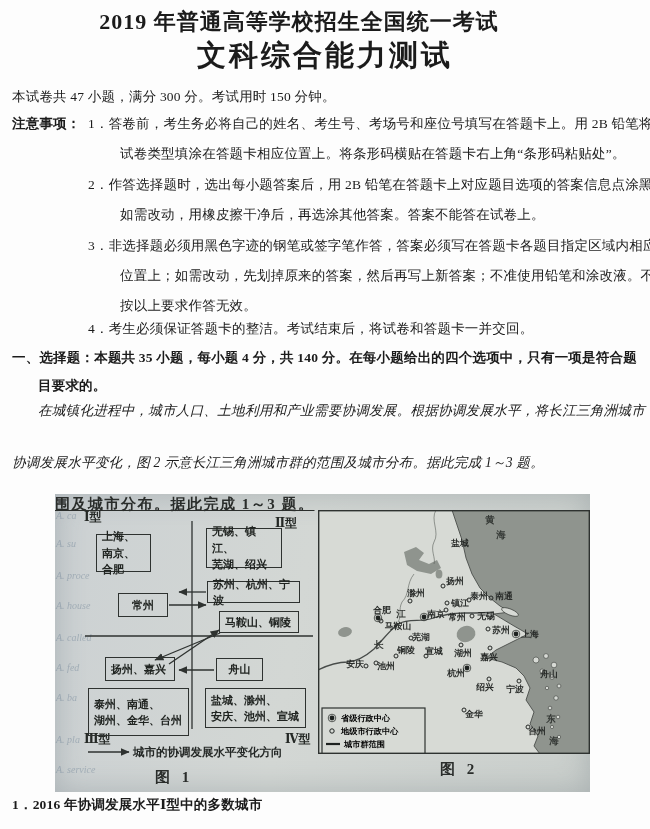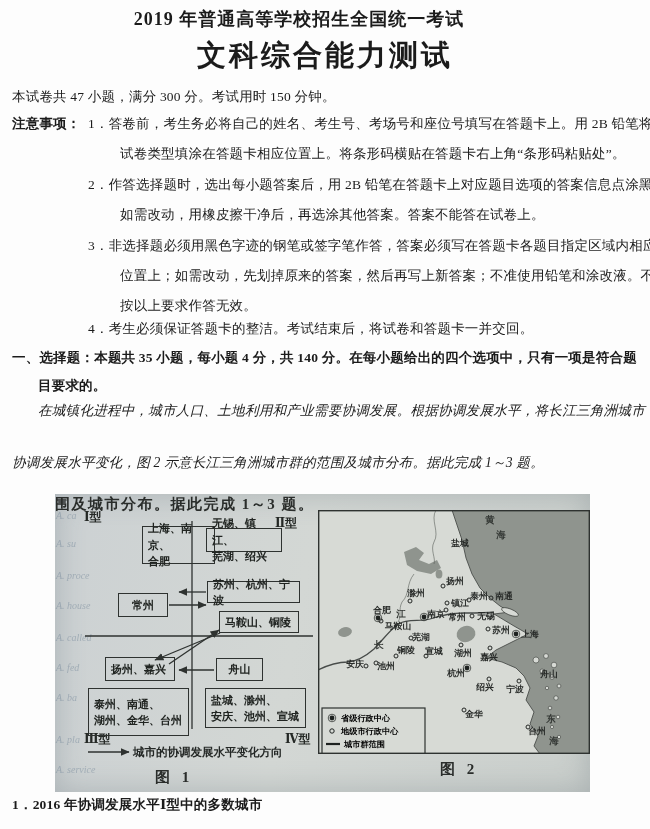--- a/index.html
+++ b/index.html
@@ -2,27 +2,27 @@
 <html><head>
 <meta charset="utf-8">
 <style>
   html,body{margin:0;padding:0;background:#ffffff;}
   #page{position:relative;width:650px;height:829px;background:#fdfdfd;overflow:hidden;
         font-family:"Liberation Serif","DejaVu Serif",serif;color:#1b1b1b;}
   .abs{position:absolute;white-space:pre;}
   .bl{font-size:13.5px;letter-spacing:.2px;line-height:1;}
   .bold{font-weight:700;}
   .kai{font-style:italic;font-size:13.6px;}
-  .title1{width:598px;text-align:center;font-size:18px;font-weight:700;letter-spacing:1px;}
+  .title1{width:598px;text-align:center;font-size:22px;font-weight:700;letter-spacing:1px;}
   .title2{width:650px;text-align:center;font-size:29px;font-weight:700;letter-spacing:3px;}
   
   #scan{position:absolute;left:55px;top:494px;width:535px;height:298px;
         background:linear-gradient(100deg,#ccd1d3 0%,#d3d7d4 45%,#cacfcc 100%);
         box-shadow:inset 0 0 30px rgba(80,92,104,.28);filter:blur(.2px);}
-  .scanhead{font-size:15px;font-weight:700;color:#2a2d2b;letter-spacing:1.5px;}
+  .scanhead{font-size:15px;font-weight:700;color:#2a2d2b;letter-spacing:1.5px;text-decoration:underline;}
   .fbox{position:absolute;border:1.4px solid #2e3230;color:#20242­1;color:#202421;
         font-size:11px;font-weight:700;line-height:1.5;white-space:pre-line;
         display:flex;align-items:center;justify-content:flex-start;padding:1px 5px;box-sizing:border-box;}
   .qlab{font-size:12px;font-weight:700;color:#24282­5;color:#242825;}
   .figcap{font-size:15px;font-weight:600;color:#2a2d2b;letter-spacing:4px;}
   .ghost{position:absolute;font-size:10px;font-style:italic;color:rgba(116,134,152,.48);white-space:pre;}
   .leg1{font-size:11.5px;font-weight:700;color:#24282­6;color:#242826;}
   svg text{font-family:"Liberation Serif","DejaVu Serif",serif;}
 </style>
 </head>
@@ -81,23 +81,23 @@
         <line x1="159" y1="176" x2="124" y2="176" marker-end="url(#ah)"></line>
         <line x1="33" y1="258" x2="74" y2="258" marker-end="url(#ah)"></line>
       </g>
     </svg>
 
     <div class="abs qlab" style="left:29px;top:15px;">Ⅰ型</div>
     <div class="abs qlab" style="left:220px;top:21px;">Ⅱ型</div>
     <div class="abs qlab" style="left:29px;top:237px;">Ⅲ型</div>
     <div class="abs qlab" style="left:230px;top:237px;">Ⅳ型</div>
 
-    <div class="fbox" style="left:41px;top:32px;width:73px;height:38px;margin-left:46px;">上海、南京、
+    <div class="fbox" style="left:41px;top:40px;width:55px;height:38px;">上海、南京、
 合肥</div>
-    <div class="fbox" style="left:151px;top:34px;width:76px;height:24px;">无锡、镇江、
+    <div class="fbox" style="left:151px;top:34px;width:76px;height:40px;">无锡、镇江、
 芜湖、绍兴</div>
     <div class="fbox" style="left:152px;top:87px;width:93px;height:22px;">苏州、杭州、宁波</div>
     <div class="fbox" style="left:63px;top:99px;width:50px;height:24px;justify-content:center;">常州</div>
     <div class="fbox" style="left:164px;top:117px;width:80px;height:22px;">马鞍山、铜陵</div>
     <div class="fbox" style="left:50px;top:163px;width:70px;height:24px;">扬州、嘉兴</div>
     <div class="fbox" style="left:161px;top:164px;width:47px;height:23px;justify-content:center;">舟山</div>
     <div class="fbox" style="left:33px;top:194px;width:101px;height:48px;">泰州、南通、
 湖州、金华、台州</div>
     <div class="fbox" style="left:150px;top:194px;width:101px;height:40px;">盐城、滁州、
 安庆、池州、宣城</div>

